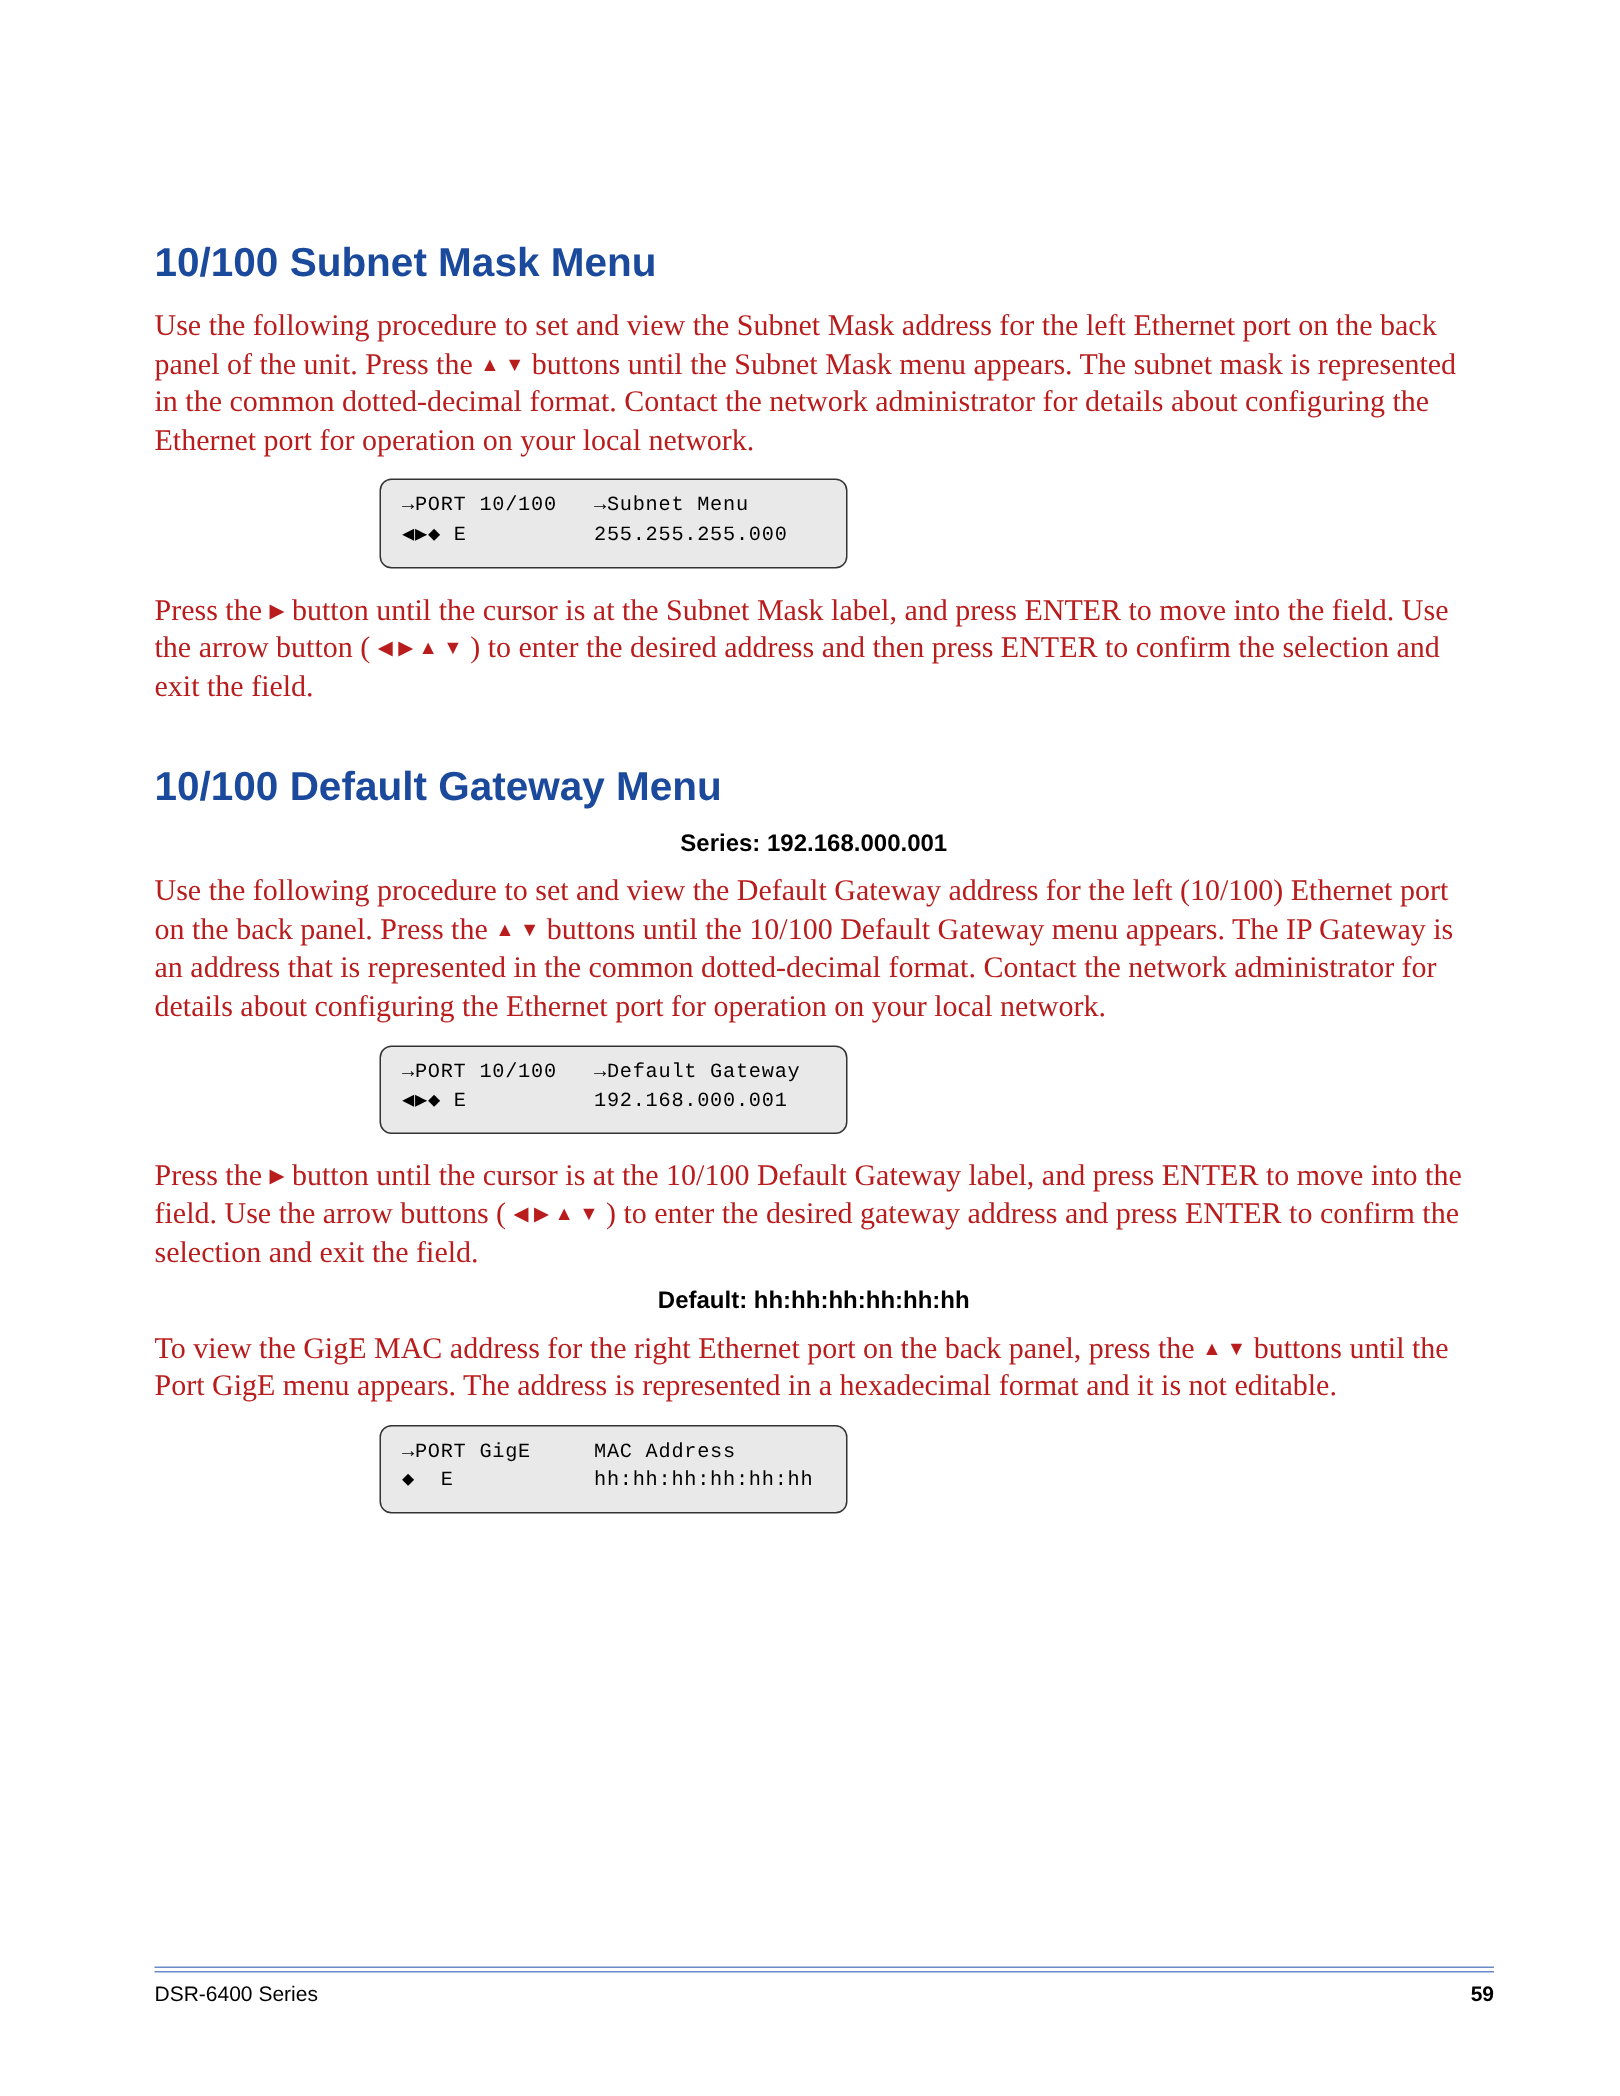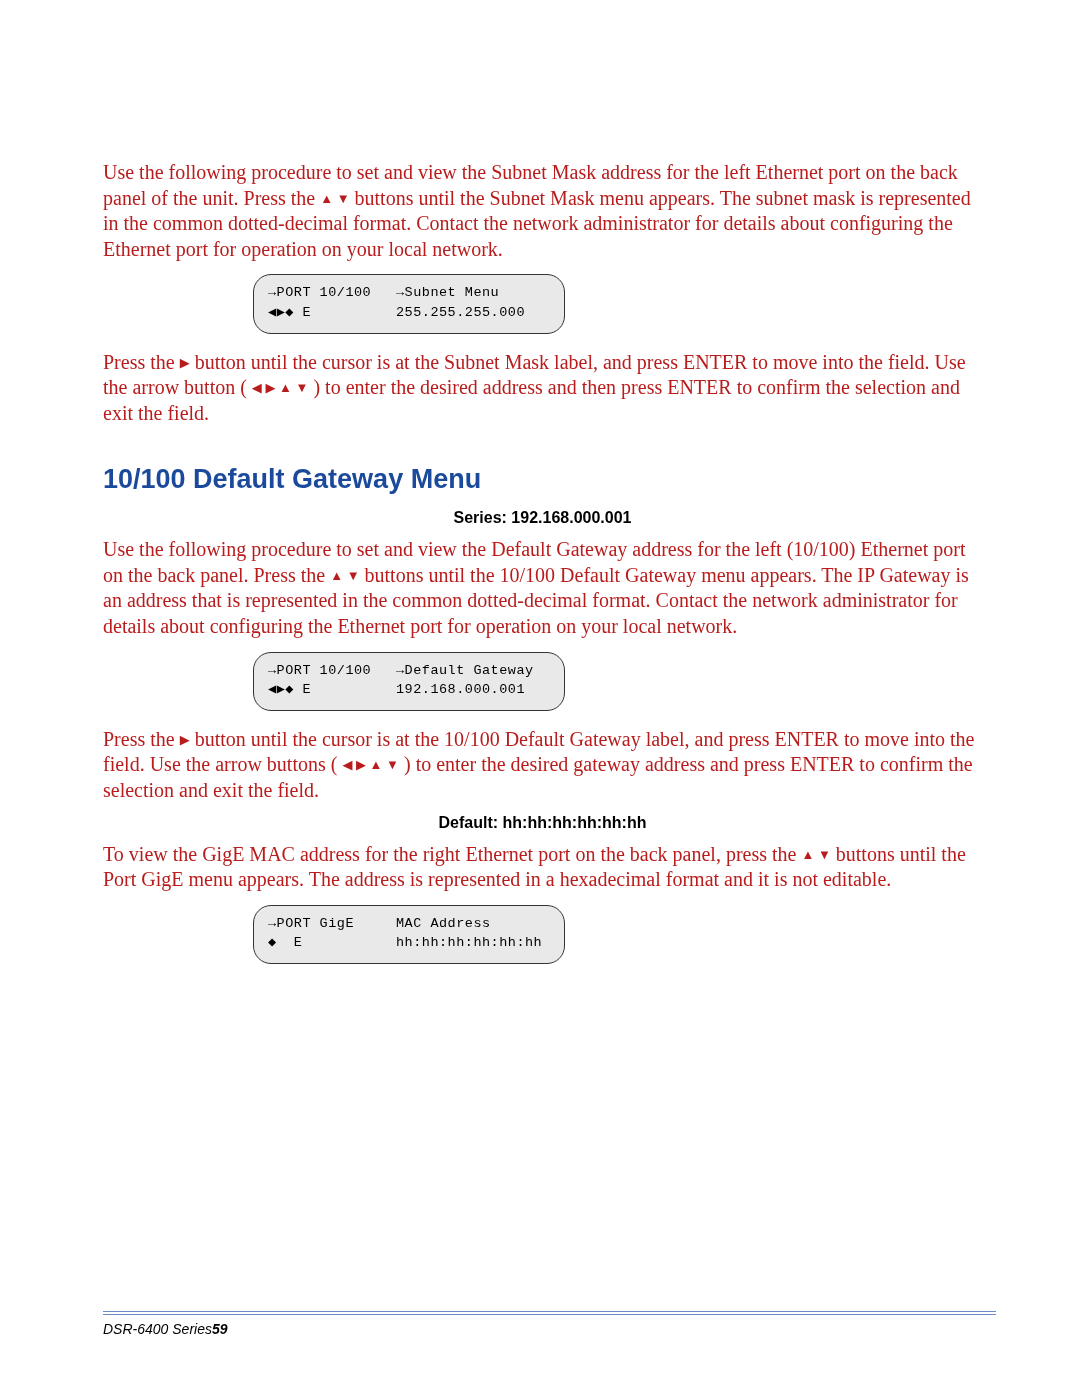--- a/index.html
+++ b/index.html
@@ -39,21 +39,21 @@
     .body-text {
       font-size: 20px;
       line-height: 1.28;
       color: #b91c1c;
       margin-bottom: 10px;
     }
     .lcd {
       width: 312px;
       margin: 12px 0 16px 150px;
       border: 1px solid #333;
-      border-radius: 18px;
+      border-radius: 8px;
       background: #e9e9e9;
       padding: 8px 14px 10px 14px;
       font-family: "Courier New", Courier, monospace;
       font-size: 13.5px;
       color: #000;
       line-height: 1.45;
       letter-spacing: 0.5px;
     }
     .lcd-row {
       display: flex;
@@ -77,43 +77,44 @@
       border-top: 1px solid #6b8bc7;
       margin-bottom: 2px;
     }
     .footer-rule2 {
       border: none;
       border-top: 1px solid #6b8bc7;
       margin-bottom: 6px;
     }
     .footer-text {
       display: flex;
+      justify-content: space-between;
       font-family: "Trebuchet MS", Arial, sans-serif;
       font-size: 14px;
       color: #000;
-      font-style: italic;
     }
     .footer-left {
       font-weight: normal;
     }
     .footer-right {
       font-weight: bold;
     }
     .tri {
       font-family: Arial, sans-serif;
       font-size: 13px;
       position: relative;
       top: -2px;
     }
   </style>
 </head>
 <body>
 
 <div class="page">
 
+  <h2 class="section-heading">10/100 Subnet Mask Menu</h2>
   <p class="body-text">
     <span>Use the following procedure to set and view the Subnet Mask address for the left Ethernet port on the back panel of the unit. Press the </span><span class="tri">▲ ▼</span><span> buttons until the Subnet Mask menu appears. The subnet mask is represented in the common dotted-decimal format. Contact the network administrator for details about configuring the Ethernet port for operation on your local network.</span>
   </p>
   <div class="lcd">
     <div class="lcd-row">
       <span class="lcd-col1">→PORT 10/100</span>
       <span class="lcd-col2">→Subnet Menu</span>
     </div>
     <div class="lcd-row">
       <span class="lcd-col1">◀▶◆ E</span>

